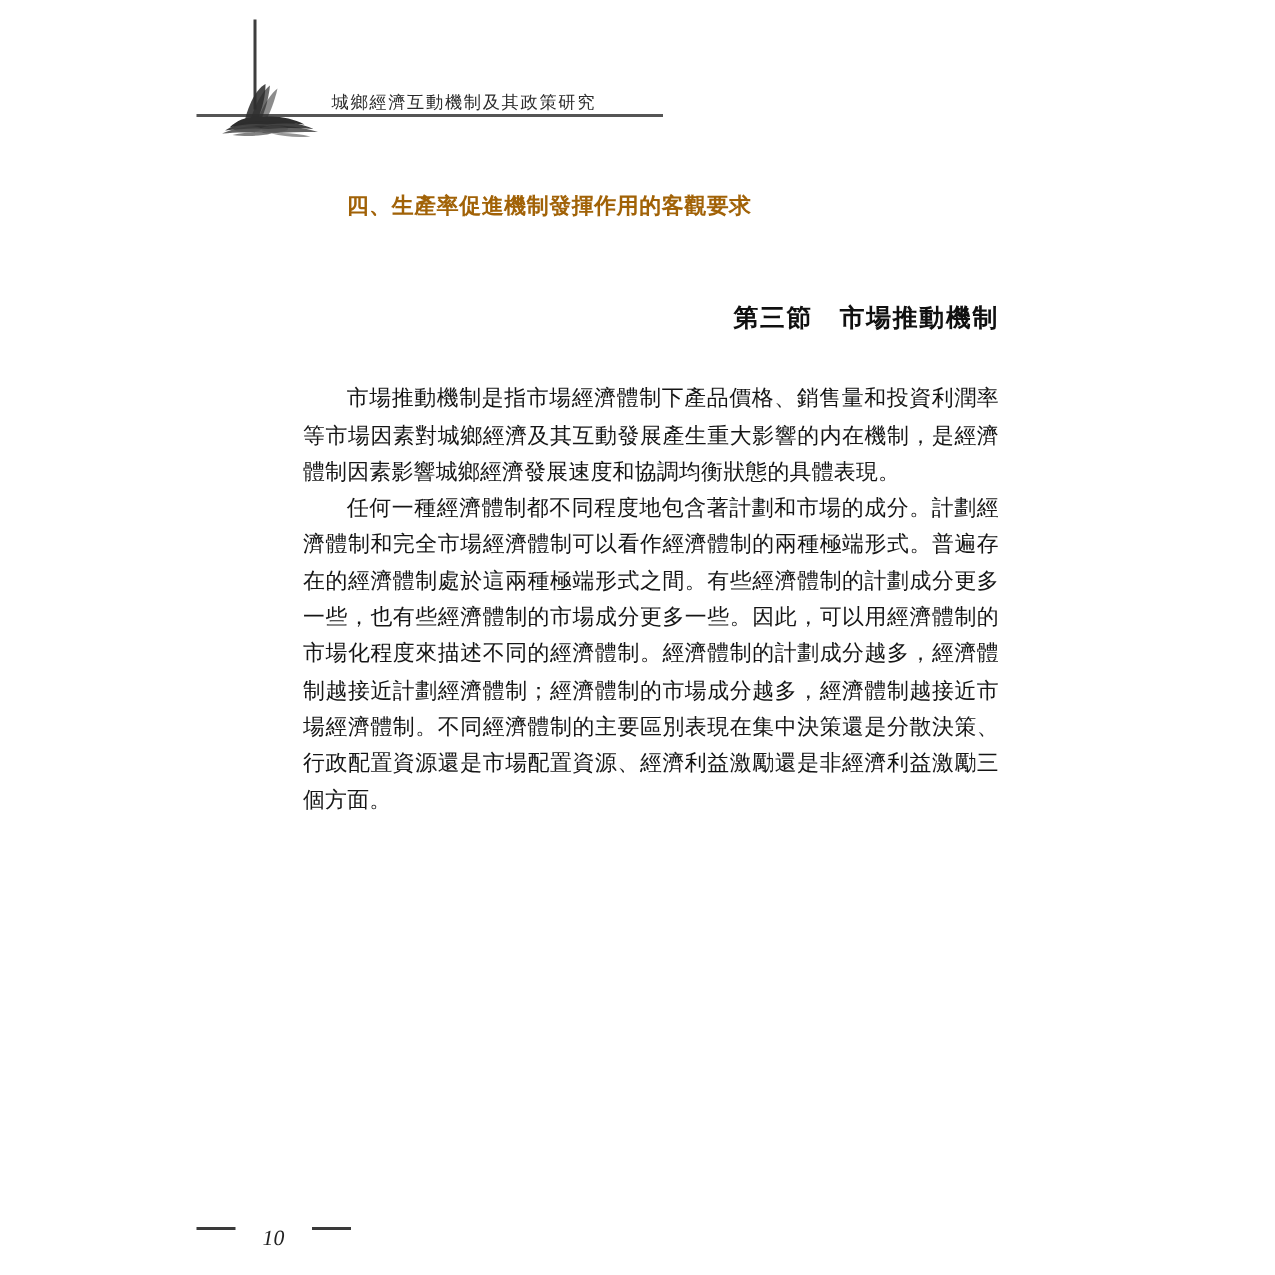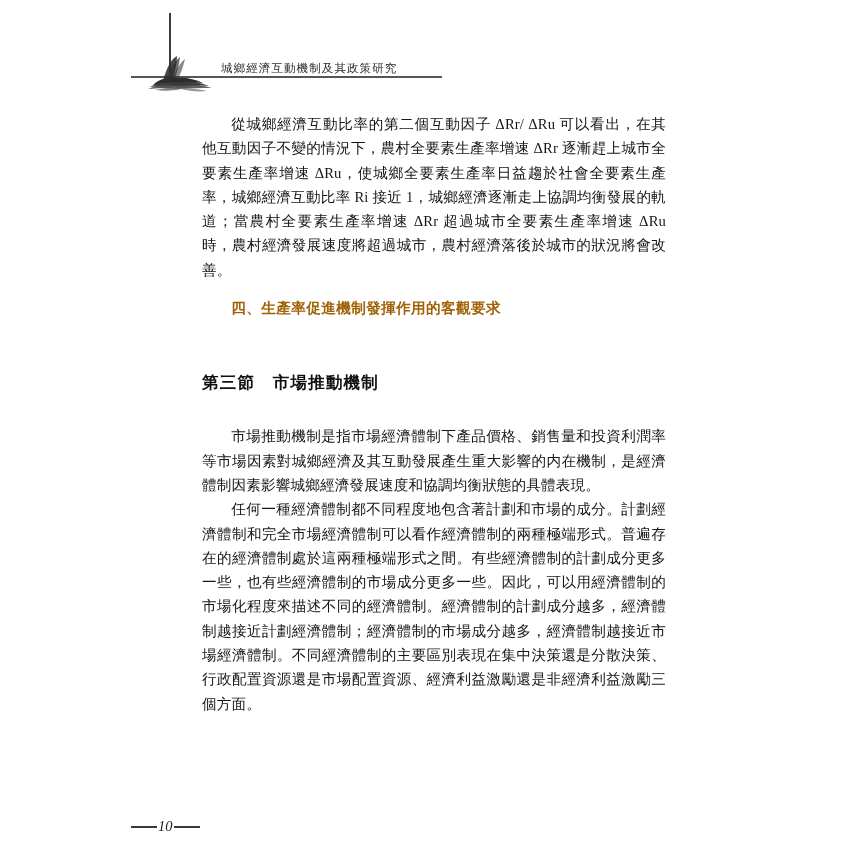--- a/index.html
+++ b/index.html
@@ -93,34 +93,34 @@
     color: #a16207;
     font-family: "Liberation Sans", "DejaVu Sans", sans-serif;
   }
 
   h2.sectionhead {
     margin: 0;
     padding: 44px 0 30px 0;
     font-size: 16.5px;
     line-height: 24px;
     font-weight: bold;
-    text-align: left;
+    text-align: right;
     letter-spacing: 1.2px;
     color: #101010;
     font-family: "Liberation Sans", "DejaVu Sans", sans-serif;
   }
 
   
   .folio {
     position: absolute;
     left: 131px;
     top: 818px;
     display: flex;
-    align-items: center;
-    gap: 1px;
+    align-items: flex-start;
+    gap: 18px;
   }
   .folio-dash {
     display: block;
     width: 26px;
     height: 2px;
     background: #3a3a3a;
   }
   .folio-num {
     font-size: 14.5px;
     font-style: italic;
@@ -150,21 +150,20 @@
           <path d="M22 35 C31 33 40 33 48 34 C40 36 30 36 22 35 Z" opacity="0.6"></path>
           <path d="M48 34 C56 33 66 34 74 36 C65 37 56 36 48 34 Z" opacity="0.5"></path>
         </g>
       </svg>
     </div>
     <div class="runhead-title">城鄉經濟互動機制及其政策研究</div>
   </div>
 
   <div class="textblock">
 
-    <p class="para">從城鄉經濟互動比率的第二個互動因子 ΔRr/ ΔRu 可以看出，在其他互動因子不變的情況下，農村全要素生產率增速 ΔRr 逐漸趕上城市全要素生產率增速 ΔRu，使城鄉全要素生產率日益趨於社會全要素生產率，城鄉經濟互動比率 Ri 接近 1，城鄉經濟逐漸走上協調均衡發展的軌道；當農村全要素生產率增速 ΔRr 超過城市全要素生產率增速 ΔRu 時，農村經濟發展速度將超過城市，農村經濟落後於城市的狀況將會改善。</p>
 
     <h3 class="subhead">四、生產率促進機制發揮作用的客觀要求</h3>
 
 
     <h2 class="sectionhead">第三節　市場推動機制</h2>
 
     <p class="para">市場推動機制是指市場經濟體制下產品價格、銷售量和投資利潤率等市場因素對城鄉經濟及其互動發展產生重大影響的内在機制，是經濟體制因素影響城鄉經濟發展速度和協調均衡狀態的具體表現。</p>
     <p class="para">任何一種經濟體制都不同程度地包含著計劃和市場的成分。計劃經濟體制和完全市場經濟體制可以看作經濟體制的兩種極端形式。普遍存在的經濟體制處於這兩種極端形式之間。有些經濟體制的計劃成分更多一些，也有些經濟體制的市場成分更多一些。因此，可以用經濟體制的市場化程度來描述不同的經濟體制。經濟體制的計劃成分越多，經濟體制越接近計劃經濟體制；經濟體制的市場成分越多，經濟體制越接近市場經濟體制。不同經濟體制的主要區別表現在集中決策還是分散決策、行政配置資源還是市場配置資源、經濟利益激勵還是非經濟利益激勵三個方面。</p>
 
   </div>

